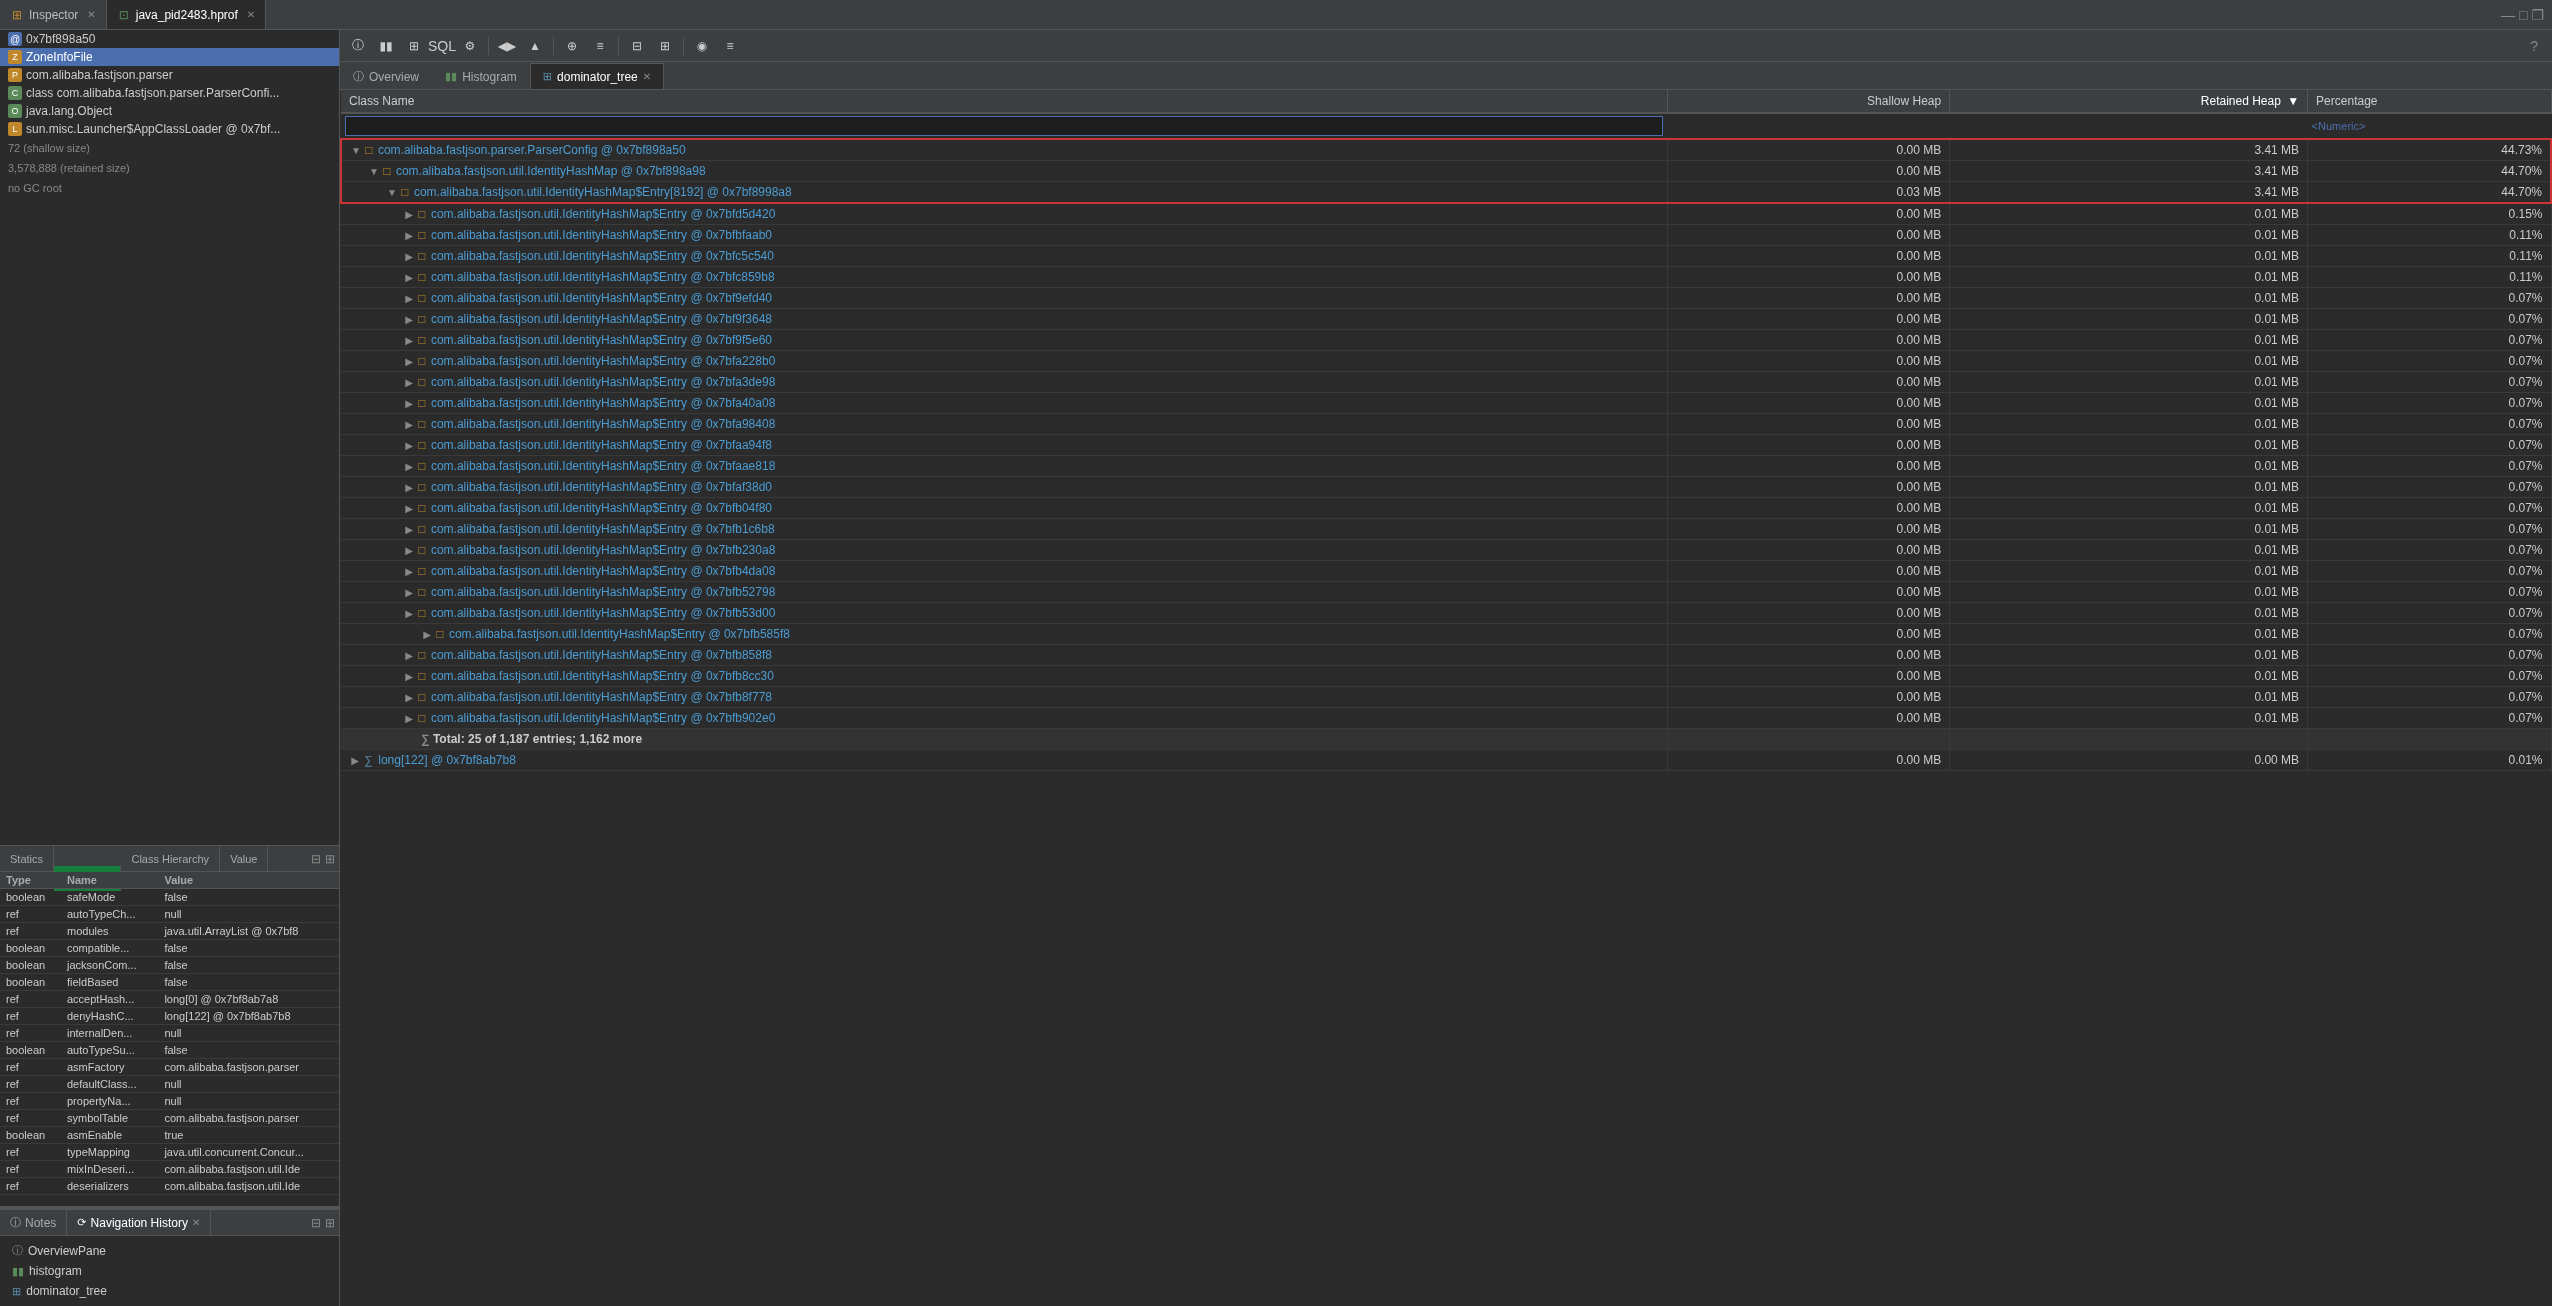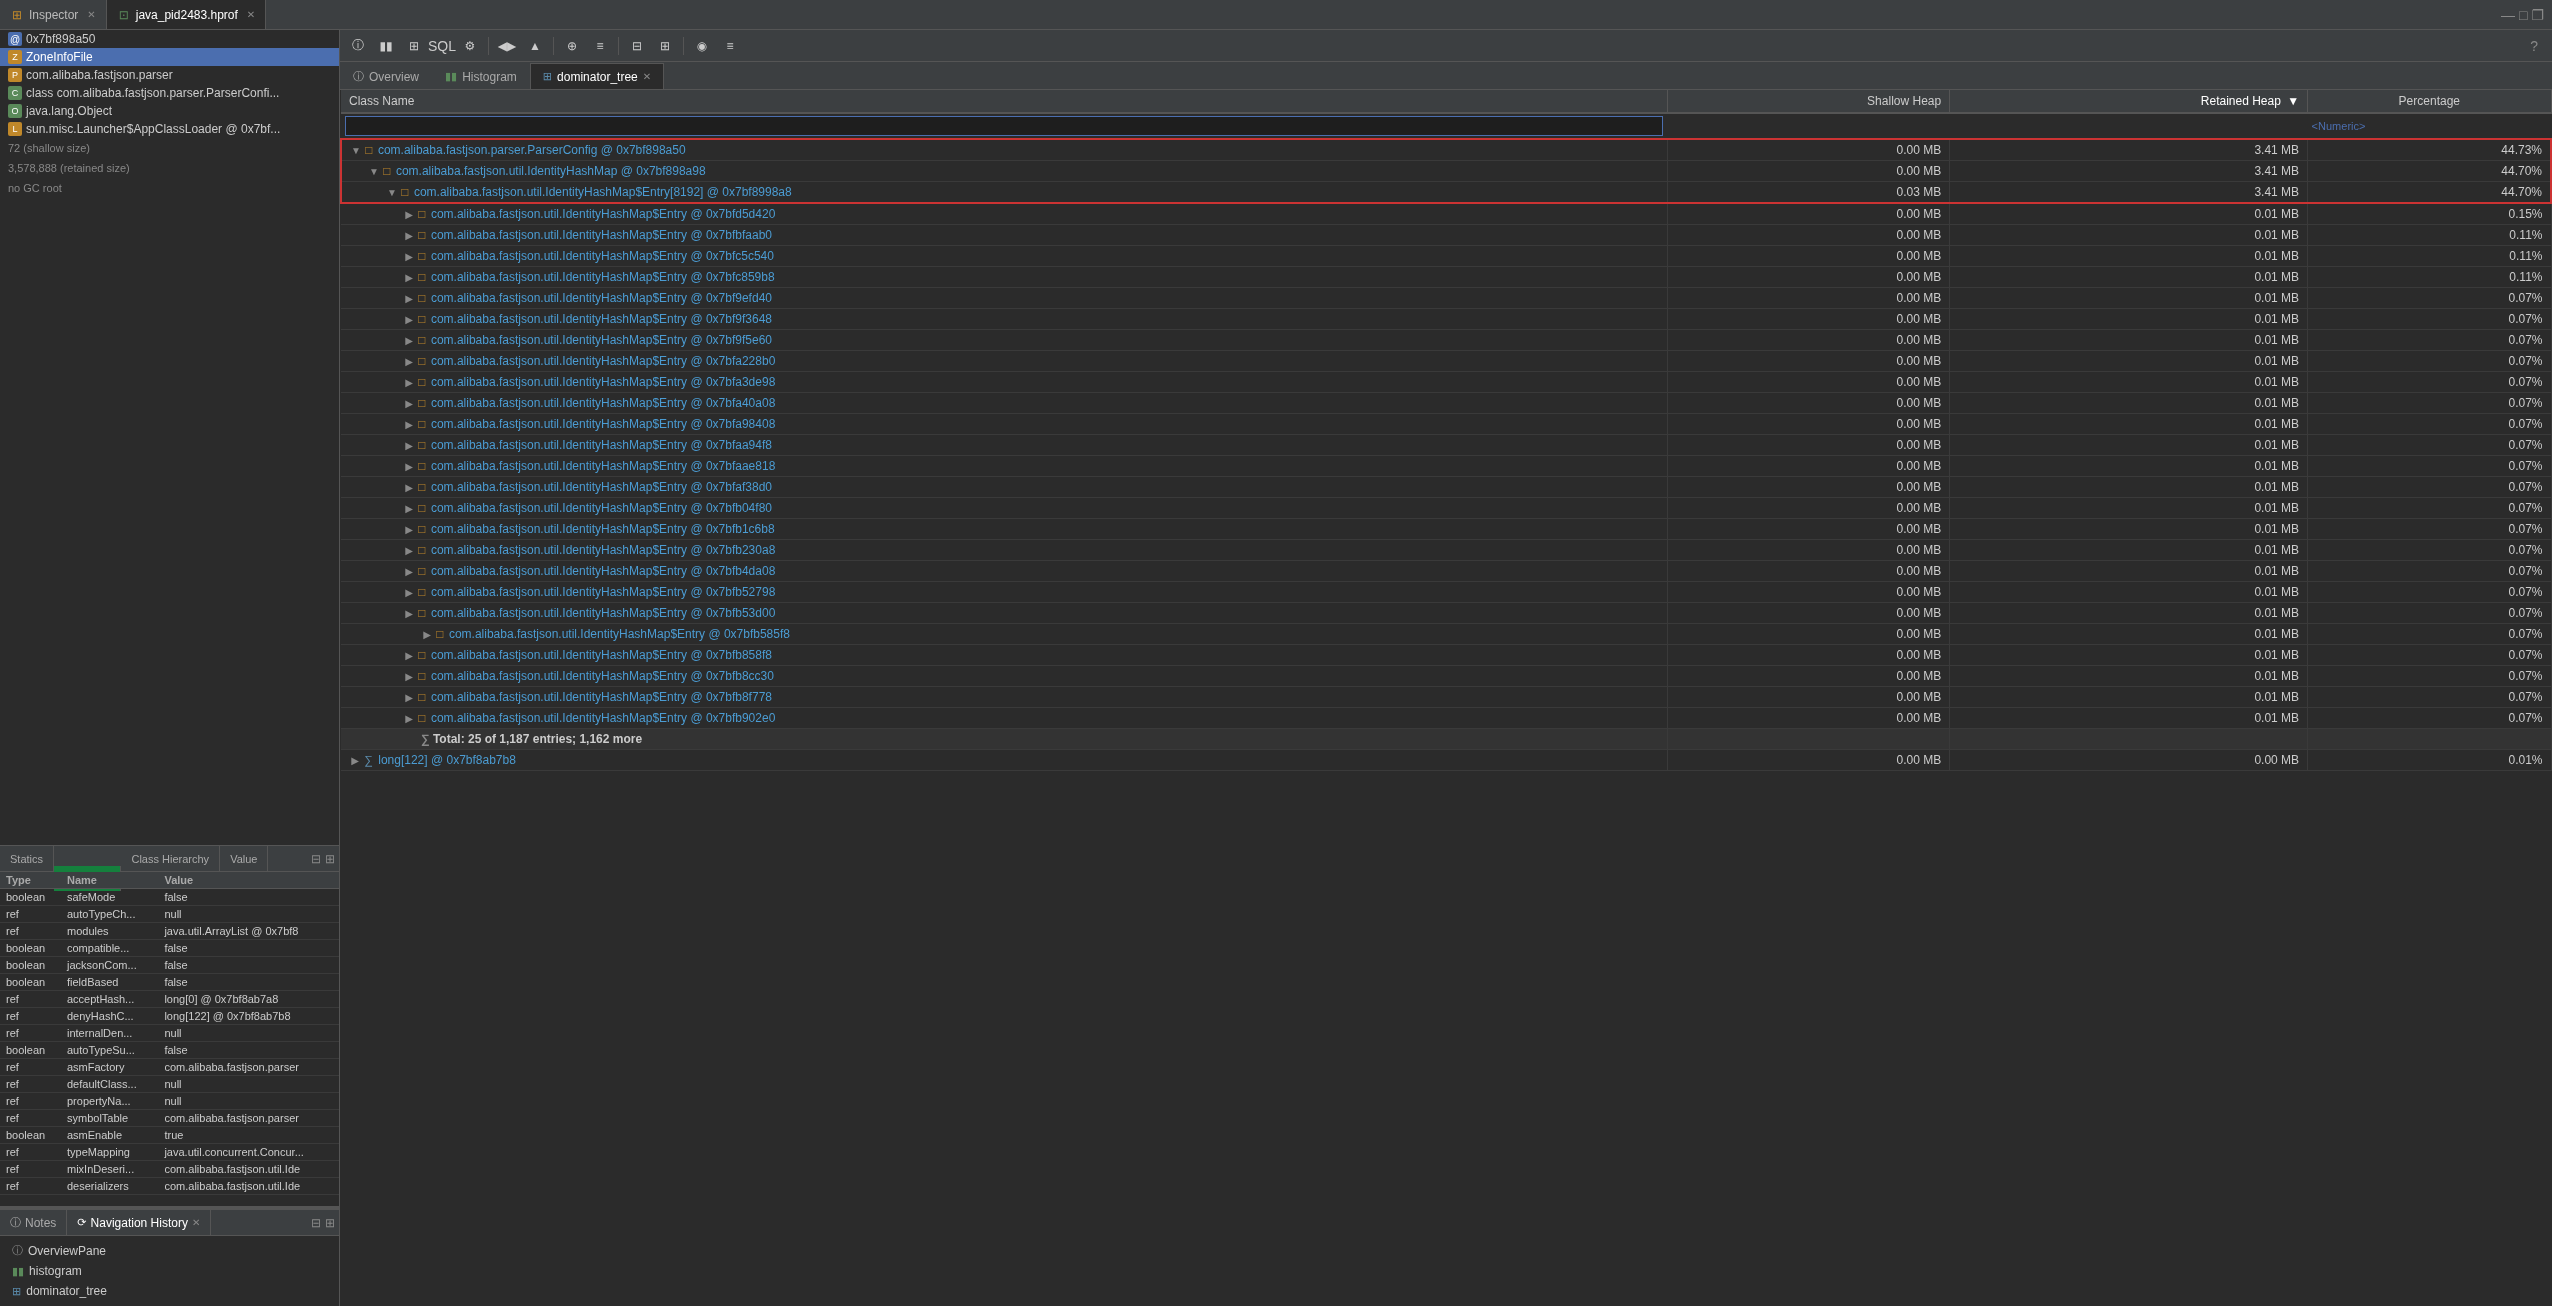--- a/index.html
+++ b/index.html
@@ -653,21 +653,21 @@
             <th style="width:60%">
               <span>Class Name</span>
             </th>
             <th style="text-align:right">
               <span>Shallow Heap</span>
             </th>
             <th style="text-align:right" class="sorted">
               <span>Retained Heap</span>
               <span class="sort-arrow">▼</span>
             </th>
-            <th style="text-align:center">
+            <th style="text-align:left">
               <span>Percentage</span>
             </th>
           </tr>
 
           <tr class="search-row">
             <td>
               <input class="search-input" type="text" value="" style="">
             </td>
             <td></td>
             <td></td>

